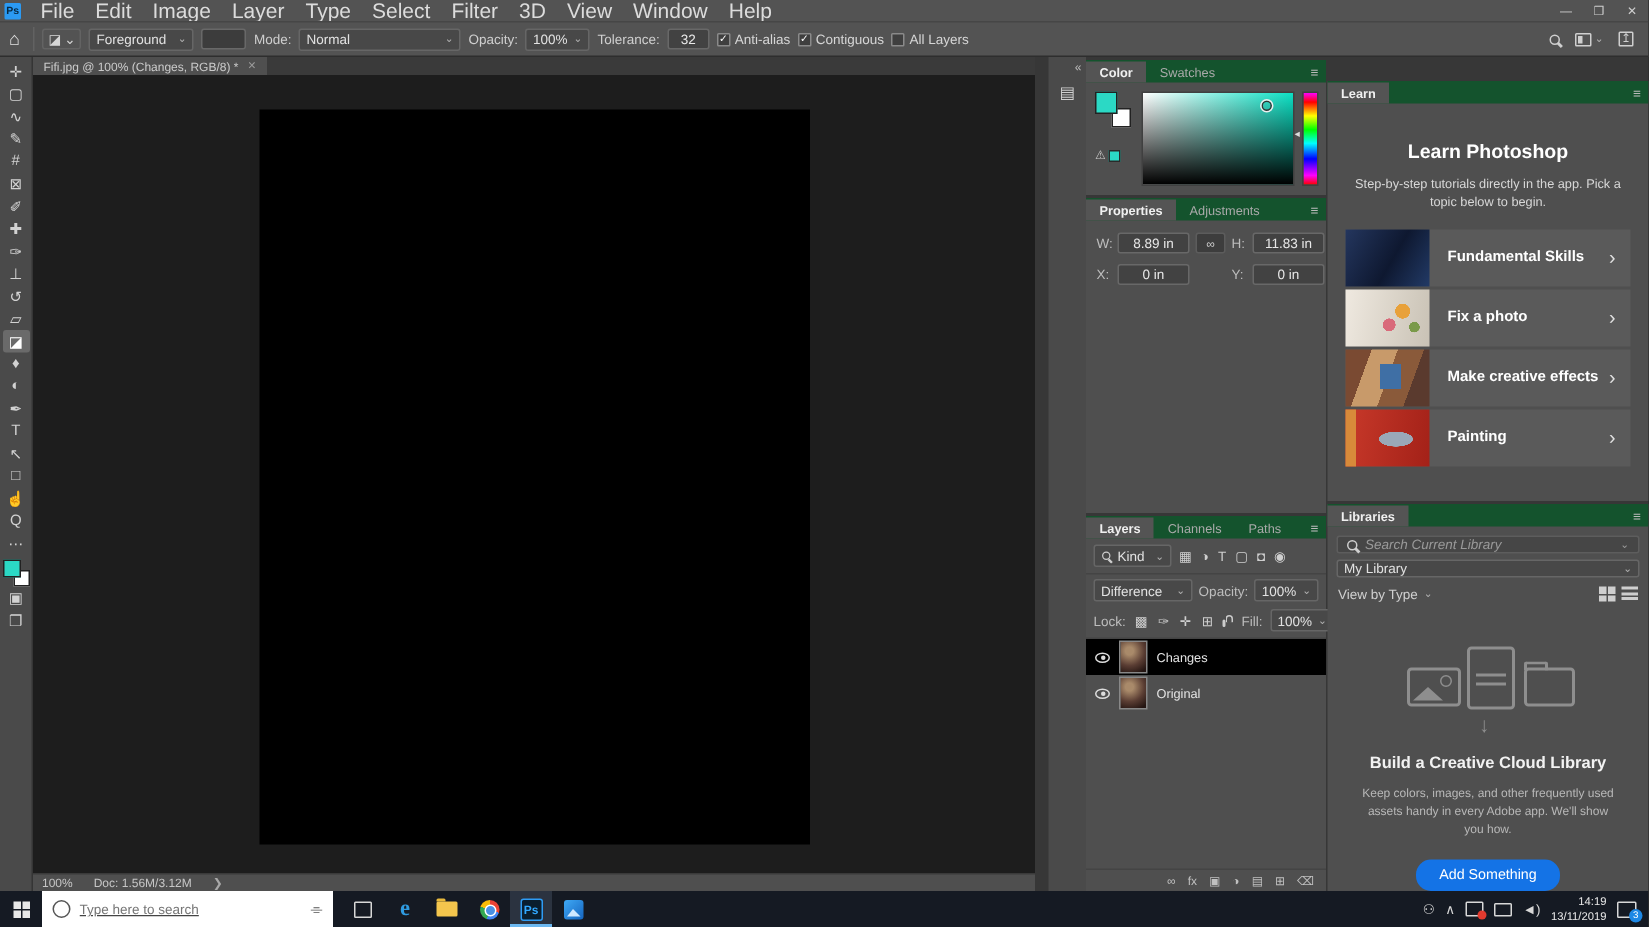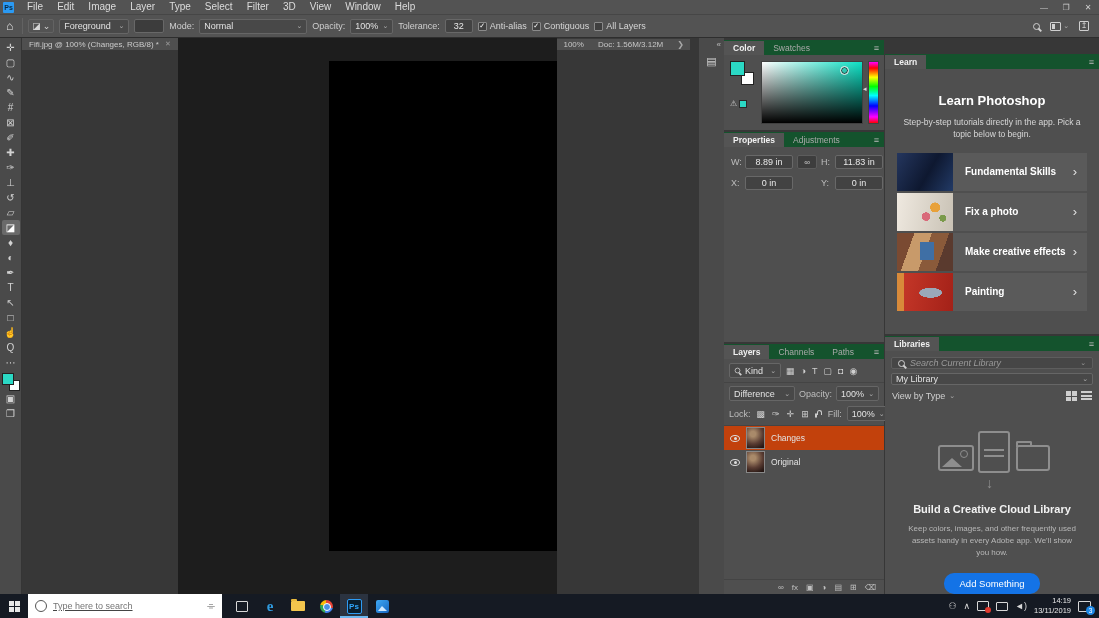--- a/index.html
+++ b/index.html
@@ -4,21 +4,21 @@
 <style>
   * { margin:0; padding:0; box-sizing:border-box; }
   html,body { width:1099px; height:618px; overflow:hidden; background:#373737;
     font-family:"Liberation Sans", sans-serif; font-size:9px; color:#d6d6d6; -webkit-font-smoothing:antialiased; }
   .app { width:1099px; height:618px; display:flex; flex-direction:column; }
 
   
   .titlebar { height:14px; background:#535353; display:flex; align-items:center; gap:0; flex:none; }
   .ps-logo { width:11px; height:11px; margin:0 6px 0 3px; background:#2b9af3; color:#072a44;
     font-size:7px; font-weight:bold; display:flex; align-items:center; justify-content:center; border-radius:1px; }
-  .menu-item { padding:0 7px; color:#dcdcdc; font-size:10px; line-height:14px; cursor:default; }
+  .menu-item { padding:0 7px; color:#dcdcdc; font-size:14px; line-height:14px; cursor:default; }
   .win-controls { margin-left:auto; display:flex; }
   .win-btn { width:22px; height:14px; display:flex; align-items:center; justify-content:center; color:#cfcfcf; font-size:8px; }
 
   
   .optionsbar { height:24px; background:#535353; border-top:1px solid #464646; border-bottom:1px solid #2e2e2e;
     display:flex; align-items:center; gap:5px; padding:0 6px; flex:none; }
   .ob-home { font-size:12px; color:#e0e0e0; margin-right:4px; }
   .ob-sep { width:1px; height:16px; background:#626262; }
   .ob-tool { display:flex; align-items:center; gap:2px; padding:1px 3px; border:1px solid #636363; border-radius:2px; }
   .dd { background:#484848; border:1px solid #666; border-radius:2px; height:15px; display:flex; align-items:center;
@@ -46,21 +46,21 @@
   .toolbar { width:22px; background:#4a4a4a; border-right:1px solid #353535; display:flex; flex-direction:column;
     align-items:center; padding-top:2px; gap:0; flex:none; }
   .tool { width:18px; height:15px; display:flex; align-items:center; justify-content:center; color:#d2d2d2;
     font-size:10px; border-radius:2px; }
   .tool.selected { background:#6a6a6a; color:#fff; }
   .swatches { position:relative; width:18px; height:18px; margin-top:3px; }
   .sw-bg { position:absolute; right:0; bottom:0; width:11px; height:11px; background:#fff; border:1px solid #222; }
   .sw-fg { position:absolute; left:0; top:0; width:12px; height:12px; border:1px solid #222; }
 
   
-  .docarea { flex:1; display:flex; flex-direction:row; min-width:0; }
+  .docarea { flex:1; display:flex; flex-direction:column; min-width:0; }
   .tabbar { height:12px; background:#3a3a3a; display:flex; flex:none; }
   .doctab { background:#4f4f4f; color:#cbcbcb; font-size:8px; display:flex; align-items:center; gap:6px;
     padding:0 7px; }
   .doctab .x { color:#9a9a9a; font-size:7px; }
   .canvas { flex:1; background:#1d1d1d; position:relative; overflow:hidden; }
   .image { position:absolute; left:151px; top:23px; width:367px; height:490px; background:#000; }
   .statusbar { height:12px; background:#4f4f4f; border-top:1px solid #3a3a3a; display:flex; align-items:center;
     gap:14px; padding:0 6px; font-size:8px; color:#c6c6c6; flex:none; }
   .statusbar .chev { color:#a8a8a8; }
 
@@ -108,21 +108,21 @@
   
   .lay-filter { display:flex; align-items:center; gap:4px; padding:4px 5px; border-bottom:1px solid #444; }
   .lay-filter .kind-dd { flex:none; width:52px; }
   .fil-ic { color:#cfcfcf; font-size:9px; padding:0 1px; }
   .lay-blend { display:flex; align-items:center; gap:4px; padding:3px 5px; }
   .lay-lock { display:flex; align-items:center; gap:5px; padding:2px 5px 4px; border-bottom:1px solid #444; }
   .lock-ic { width:7px; height:5px; border:1px solid #ccc; border-radius:1px; position:relative; margin-top:3px; }
   .lock-ic::before { content:''; position:absolute; left:1px; top:-4px; width:3px; height:4px;
     border:1px solid #ccc; border-bottom:none; border-radius:3px 3px 0 0; }
   .layer-row { display:flex; align-items:center; gap:6px; height:24px; padding:0 4px 0 6px; }
-  .layer-row.selected { background:#c2410c; }
+  .layer-row.selected { background:#000000; }
   .eye { width:10px; height:7px; border:1px solid #ddd; border-radius:50%; position:relative; flex:none; }
   .eye::after { content:''; position:absolute; left:50%; top:50%; width:3px; height:3px; margin:-1.5px;
     background:#ddd; border-radius:50%; }
   .lthumb { width:19px; height:22px; border:1px solid #888; flex:none;
     background: radial-gradient(circle at 35% 30%, #a98a6a 15%, #5a3d33 55%, #241512 90%); }
   .lname { font-size:8.5px; color:#e4e4e4; }
   .lay-foot { margin-top:auto; height:15px; border-top:1px solid #444; display:flex; align-items:center;
     justify-content:flex-end; gap:8px; padding:0 8px; color:#c0c0c0; font-size:8px; }
 
   

